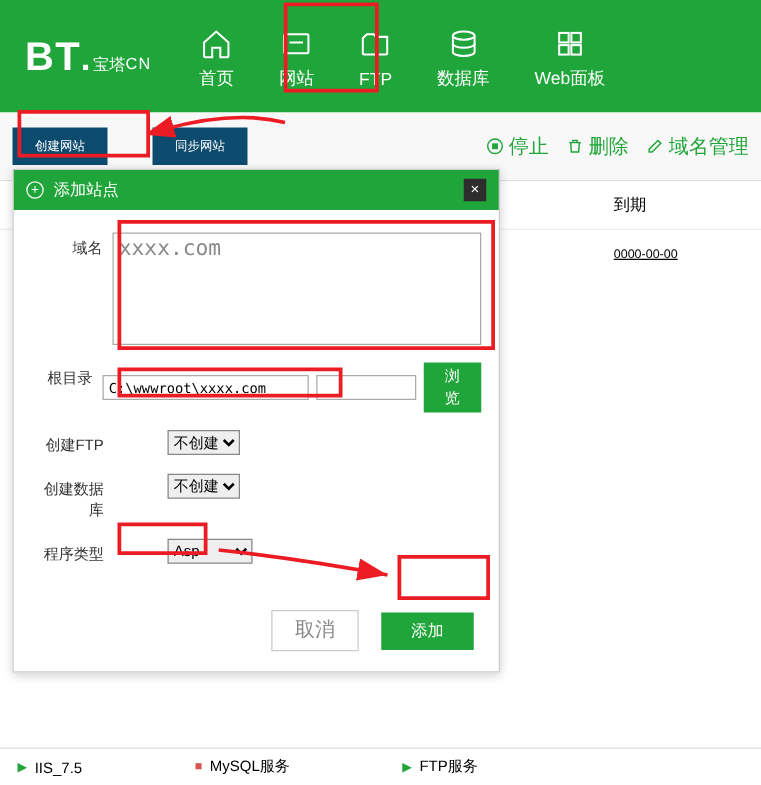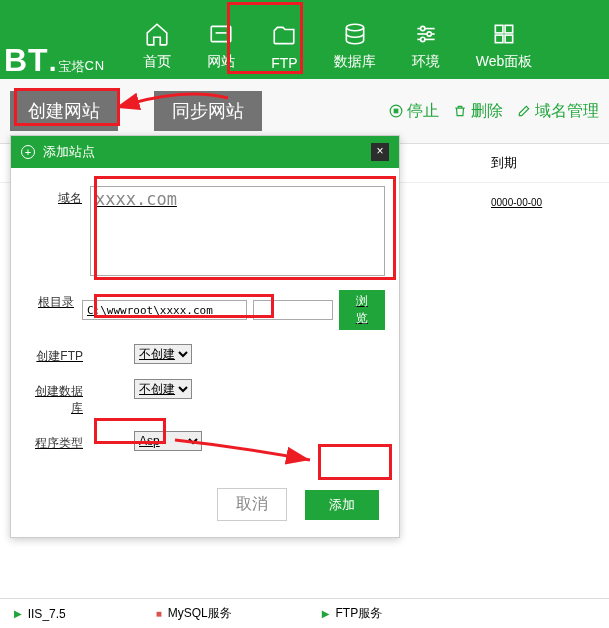--- a/index.html
+++ b/index.html
@@ -1,46 +1,46 @@
 <!DOCTYPE html>
 <html><head>
 <meta charset="utf-8">
 <style>
 * { box-sizing: border-box; margin: 0; padding: 0; }
 body { font-family: "Microsoft YaHei", Arial, sans-serif; font-size: 12px; background: #fff; width: 609px; height: 628px; overflow: hidden; position: relative; }
 
-.topnav { background: #20a53a; height: 79px; display: flex; align-items: flex-end; padding-left: 4px; }
+.topnav { background: #20a53a; height: 90px; display: flex; align-items: center; padding-left: 20px; }
 .logo { color: #fff; display: flex; align-items: baseline; margin-right: 20px; }
 .logo-bt { font-size: 32px; font-weight: bold; letter-spacing: 1px; }
 .logo-dot { font-size: 28px; font-weight: bold; }
 .logo-sub { display: flex; flex-direction: row; align-items: flex-start; margin-left: 2px; }
 .logo-cn { font-size: 13px; }
 .logo-en { font-size: 13px; letter-spacing: 1px; }
 
 .nav-item { color: #fff; text-align: center; padding: 12px 18px 8px; cursor: pointer; }
 .nav-item svg { display: block; margin: 0 auto 6px; }
 .nav-label { font-size: 14px; }
 
 .toolbar { background: #f8f8f8; border-bottom: 1px solid #ddd; padding: 12px 10px; display: flex; align-items: center; }
-.btn-green { background: #737373; color: #fff; border: none; padding: 8px 18px; font-size: 18px; cursor: pointer; }
+.btn-green { background: #0c4a6e; color: #fff; border: none; padding: 8px 18px; font-size: 10px; cursor: pointer; }
 .toolbar-right { margin-left: auto; display: flex; align-items: center; gap: 14px; }
 .link-action { color: #20a53a; font-size: 16px; display: flex; align-items: center; gap: 4px; cursor: pointer; }
 
 .table-head { display: flex; background: #fff; border-bottom: 1px solid #eee; }
 .th { padding: 10px 12px; font-size: 13px; }
 .th-expiry { margin-left: auto; width: 130px; }
 .table-row { display: flex; }
 .td { padding: 14px 12px; font-size: 10px; text-decoration: underline; }
 .td-expiry { margin-left: auto; width: 130px; }
 
 .modal { position: absolute; left: 10px; top: 135px; width: 390px; background: #fff; border: 1px solid #ccc; box-shadow: 0 2px 8px rgba(0,0,0,0.2); }
 .modal-title { background: #20a53a; color: #fff; padding: 7px 10px; display: flex; align-items: center; font-size: 13px; }
 .modal-title .plus { border: 1px solid #fff; border-radius: 50%; width: 14px; height: 14px; display: inline-flex; align-items: center; justify-content: center; font-size: 11px; margin-right: 8px; }
 .modal-close { background: #2d2d2d; color: #fff; width: 18px; height: 18px; text-align: center; line-height: 16px; margin-left: auto; cursor: pointer; font-size: 12px; }
-.modal-body { padding: 18px 14px 18px 14px; text-decoration: underline; }
+.modal-body { padding: 18px 14px 18px 14px; }
 .form-row { display: flex; align-items: flex-start; margin-bottom: 14px; }
 .form-label { width: 66px; text-align: right; padding-right: 8px; padding-top: 4px; font-size: 12px; color: #333; }
 .form-ctrl { flex: 1; display: flex; gap: 6px; align-items: center; }
 textarea.domain { width: 295px; height: 90px; border: 1px solid #aaa; font-family: monospace; font-size: 17px; padding: 2px 4px; resize: none; color: #888; }
 input.txt { border: 1px solid #aaa; padding: 2px 4px; font-family: monospace; font-size: 11px; height: 20px; }
 .root1 { width: 175px; }
 .root2 { width: 80px; }
 .note { width: 250px; }
 select { border: 1px solid #888; font-size: 12px; height: 20px; margin-left: 43px; }
 .btn-browse { background: #20a53a; color: #fff; border: none; padding: 3px 12px; font-size: 12px; cursor: pointer; }
@@ -87,31 +87,20 @@
       </svg>
     <div class="nav-label">FTP</div>
   </div>
   <div class="nav-item">
     <svg width="26" height="26" viewBox="0 0 24 24" fill="none" stroke="#fff" stroke-width="1.5">
         <ellipse cx="12" cy="6" rx="8" ry="3"></ellipse>
         <path d="M4 6v12c0 1.7 3.6 3 8 3s8-1.3 8-3V6"></path>
         <path d="M4 12c0 1.7 3.6 3 8 3s8-1.3 8-3"></path>
       </svg>
     <div class="nav-label">数据库</div>
-  </div>
-  <div class="nav-item">
-    <svg width="26" height="26" viewBox="0 0 24 24" fill="none" stroke="#fff" stroke-width="1.5">
-        <line x1="4" y1="7" x2="20" y2="7"></line>
-        <line x1="4" y1="12" x2="20" y2="12"></line>
-        <line x1="4" y1="17" x2="20" y2="17"></line>
-        <circle cx="9" cy="7" r="2" fill="#20a53a"></circle>
-        <circle cx="15" cy="12" r="2" fill="#20a53a"></circle>
-        <circle cx="9" cy="17" r="2" fill="#20a53a"></circle>
-      </svg>
-    <div class="nav-label">环境</div>
   </div>
   <div class="nav-item">
     <svg width="26" height="26" viewBox="0 0 24 24" fill="none" stroke="#fff" stroke-width="1.5">
         <rect x="4" y="4" width="7" height="7"></rect>
         <rect x="13" y="4" width="7" height="7"></rect>
         <rect x="4" y="13" width="7" height="7"></rect>
         <rect x="13" y="13" width="7" height="7"></rect>
       </svg>
     <div class="nav-label">Web面板</div>
   </div>

